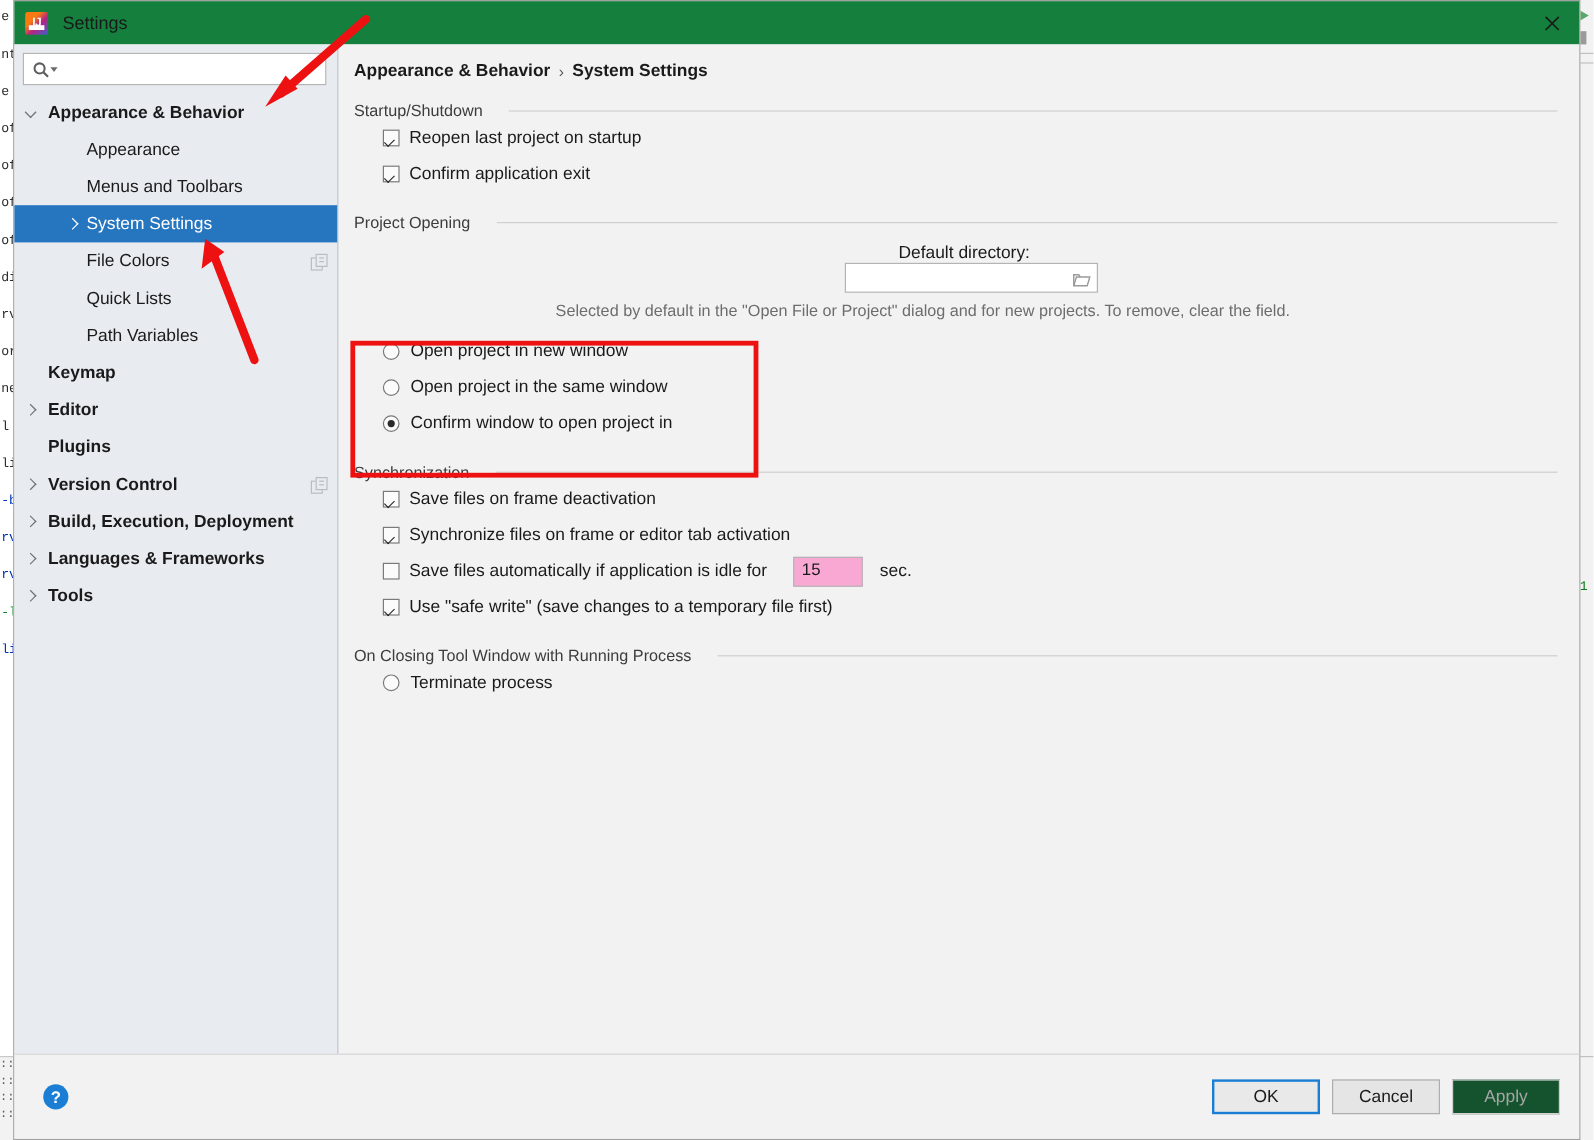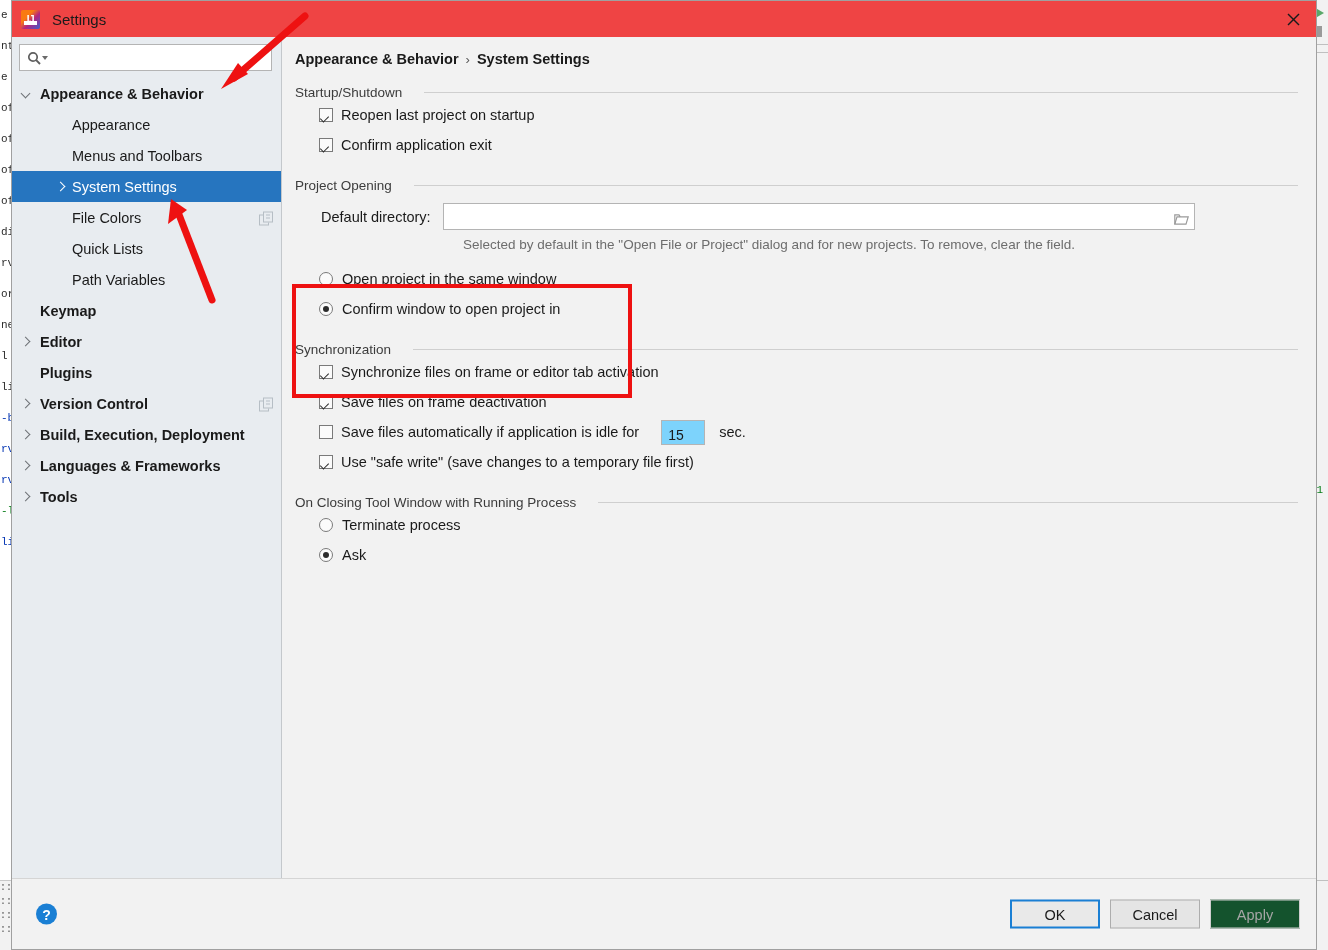--- a/index.html
+++ b/index.html
@@ -57,21 +57,21 @@
 
   
   .dialog {
     position:absolute; left:11px; top:0; width:1306px; height:950px;
     background:#f2f2f2;
     border:1px solid #a0a0a0;
     box-sizing:border-box;
   }
   .titlebar {
     position:absolute; left:0; top:0; right:0; height:36px;
-    background:#ef4444;
+    background:#15803d;
     display:flex; align-items:center;
   }
   .ij-logo {
     margin-left:9px; width:19px; height:19px; position:relative;
     border-radius:2px; overflow:hidden;
     background: linear-gradient(135deg,#f97a12 0%, #f97a12 34%, #b4247f 58%, #3e60ce 100%);
     flex:0 0 auto;
   }
   .ij-logo::after {
     content:"IJ";
@@ -206,21 +206,21 @@
     background:#fbfbfb; position:relative;
     margin-right:9px; cursor:pointer; box-sizing:border-box;
   }
   .rb.checked::after {
     content:""; position:absolute; left:3px; top:3px;
     width:6px; height:6px; border-radius:50%; background:#2b2b2b;
   }
   .opt-label { cursor:default; white-space:nowrap; }
 
   
-  .dir-row { display:flex; align-items:center; margin-left:26px; margin-top:10px; }
+  .dir-row { display:flex; align-items:center; margin-left:26px; margin-top:10px;flex-direction:column; }
   .dir-label { font-size:14.5px; color:#1a1a1a; margin-right:12px; white-space:nowrap; }
   .dir-field {
     flex:1; height:27px; background:#ffffff;
     border:1px solid #b4b4b4; position:relative;
     display:flex; align-items:center; box-sizing:border-box;
     max-width:752px;
   }
   .dir-field input {
     border:0; outline:0; background:transparent; flex:1;
     font-size:13.5px; padding:0 26px 0 6px; height:23px;
@@ -230,23 +230,23 @@
     position:absolute; right:6px; top:50%; transform:translateY(-50%);
     width:14px; height:11px; cursor:pointer;
   }
   .hint {
     margin-left:168px; margin-top:7px;
     font-size:13.5px; color:#6d6d6d;
   }
 
   .spin-wrap { display:flex; align-items:center; margin-left:22px; }
   .spin {
-    width:44px; height:25px; background:#7dd3fc;
+    width:58px; height:25px; background:#f9a8d4;
     border:1px solid #b4b4b4; box-sizing:border-box;
-    display:flex; align-items:flex-end;
+    display:flex; align-items:flex-start;
   }
   .spin input {
     border:0; outline:0; background:transparent; width:100%;
     font-size:14px; padding-left:6px;
     font-family:"Liberation Sans", sans-serif; color:#1a1a1a;
   }
   .sec-label { margin-left:14px; font-size:14.5px; color:#1a1a1a; }
 
   
   .footer {
@@ -466,40 +466,44 @@
                 <span class="folder-icon"><svg width="15" height="12" viewBox="0 0 15 12">
                     <path d="M0.8 10.6 L3 3.4 L14.2 3.4 L12 10.6 Z" fill="none" stroke="#9a9a9a" stroke-width="1.2"></path>
                     <path d="M0.8 10.6 L0.8 1.4 L5 1.4 L6.2 3.4" fill="none" stroke="#9a9a9a" stroke-width="1.2"></path>
                   </svg></span>
               </div>
             </div>
             <div class="hint">Selected by default in the "Open File or Project" dialog and for new projects. To remove, clear the field.</div>
             <div style="margin-top: 12px;">
               <div class="opt-row">
                 <div class="rb"></div>
+                <span class="opt-label">Open project in new window</span>
+              </div>
+              <div class="opt-row">
+                <div class="rb"></div>
                 <span class="opt-label">Open project in the same window</span>
               </div>
               <div class="opt-row">
                 <div class="rb checked"></div>
                 <span class="opt-label">Confirm window to open project in</span>
               </div>
             </div>
           </div>
           <div class="section">
             <div class="section-head">
               <span>Synchronization</span>
               <span class="rule"></span>
             </div>
             <div class="opt-row">
               <div class="cb checked"></div>
+              <span class="opt-label">Save files on frame deactivation</span>
+            </div>
+            <div class="opt-row">
+              <div class="cb checked"></div>
               <span class="opt-label">Synchronize files on frame or editor tab activation</span>
-            </div>
-            <div class="opt-row">
-              <div class="cb checked"></div>
-              <span class="opt-label">Save files on frame deactivation</span>
             </div>
             <div class="opt-row">
               <div class="cb"></div>
               <span class="opt-label">Save files automatically if application is idle for</span>
               <span class="spin-wrap">
                 <span class="spin">
                   <input type="text" value="15" style="">
                 </span>
                 <span class="sec-label">sec.</span>
               </span>
@@ -510,24 +514,20 @@
             </div>
           </div>
           <div class="section">
             <div class="section-head">
               <span>On Closing Tool Window with Running Process</span>
               <span class="rule"></span>
             </div>
             <div class="opt-row">
               <div class="rb"></div>
               <span class="opt-label">Terminate process</span>
-            </div>
-            <div class="opt-row">
-              <div class="rb checked"></div>
-              <span class="opt-label">Ask</span>
             </div>
           </div>
         </div>
     </div>
 
     <div class="footer">
       <div class="help-btn">?</div>
       <div class="btn-group" id="btn-group">
           <div class="btn primary">OK</div>
           <div class="btn">Cancel</div>

